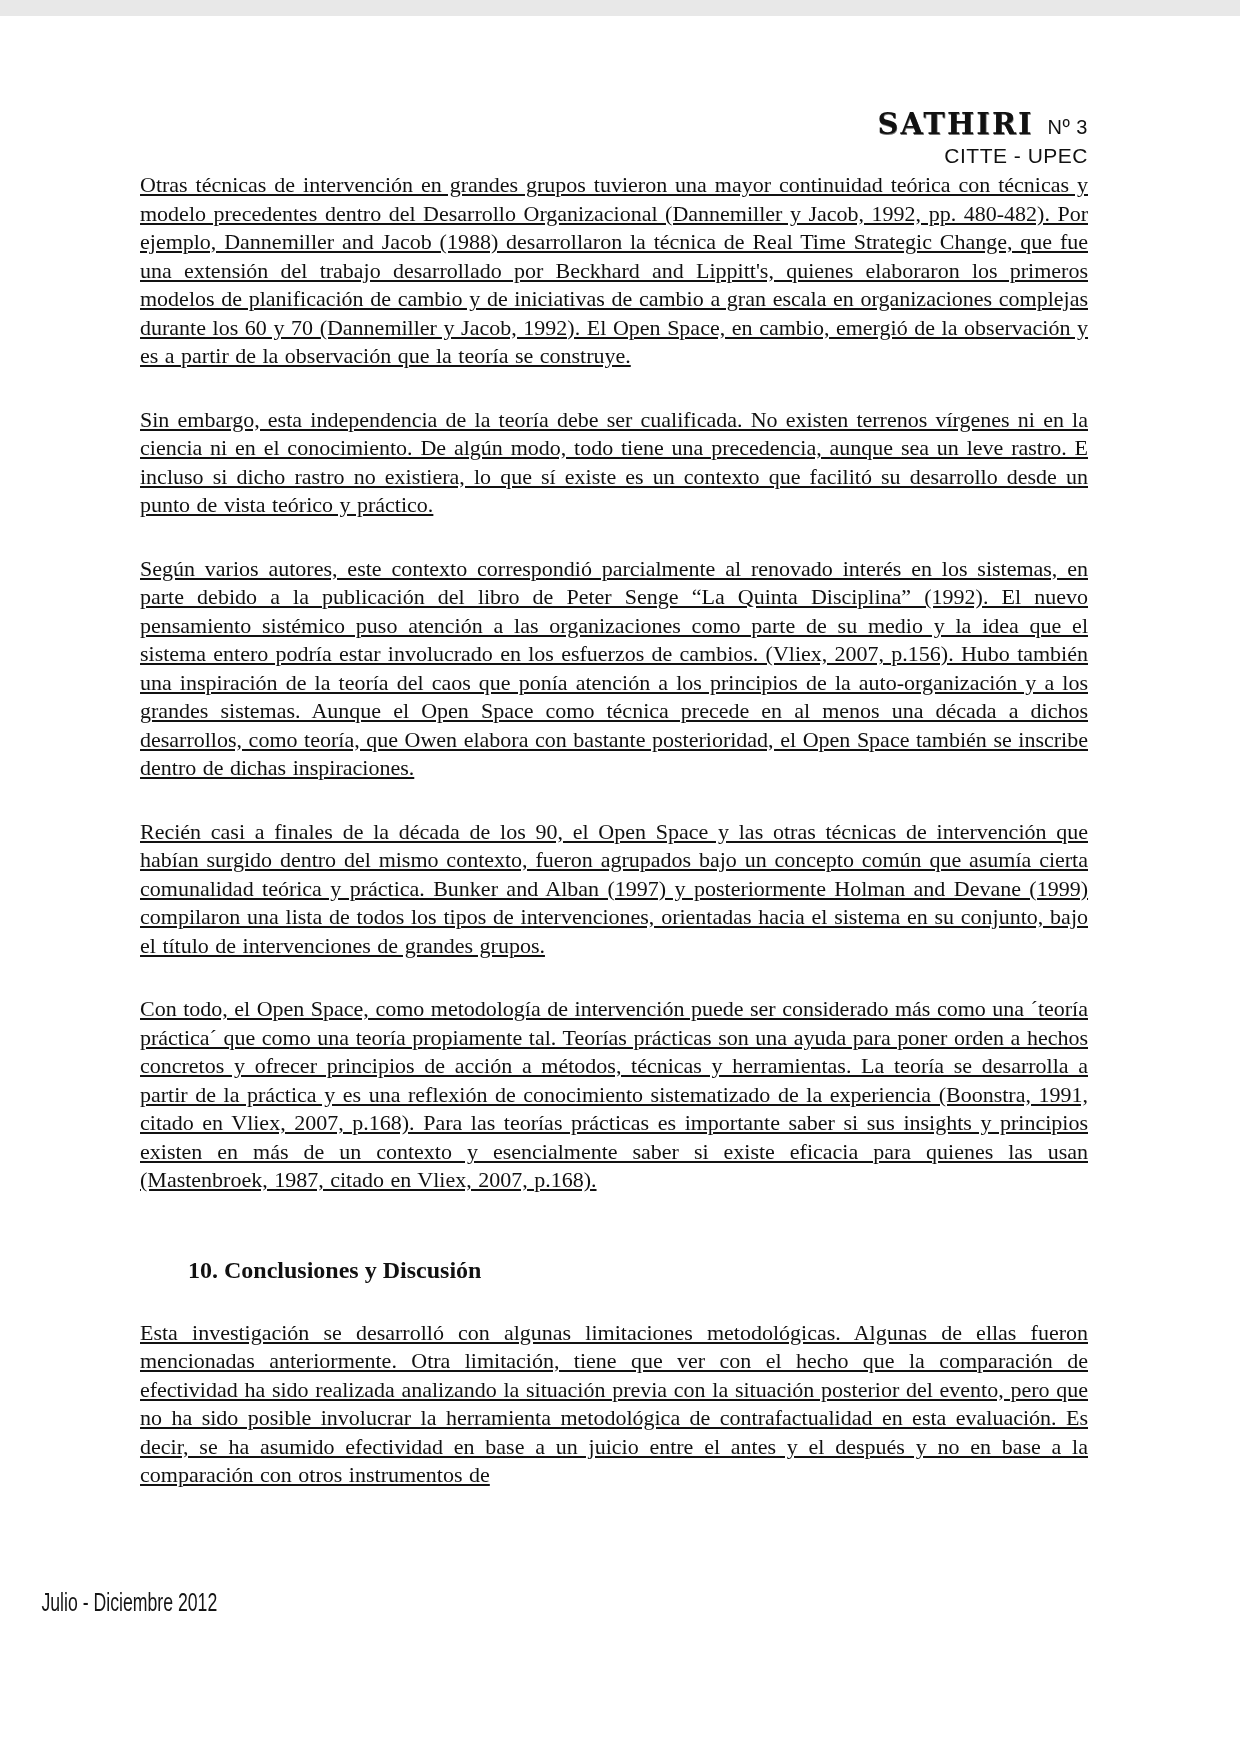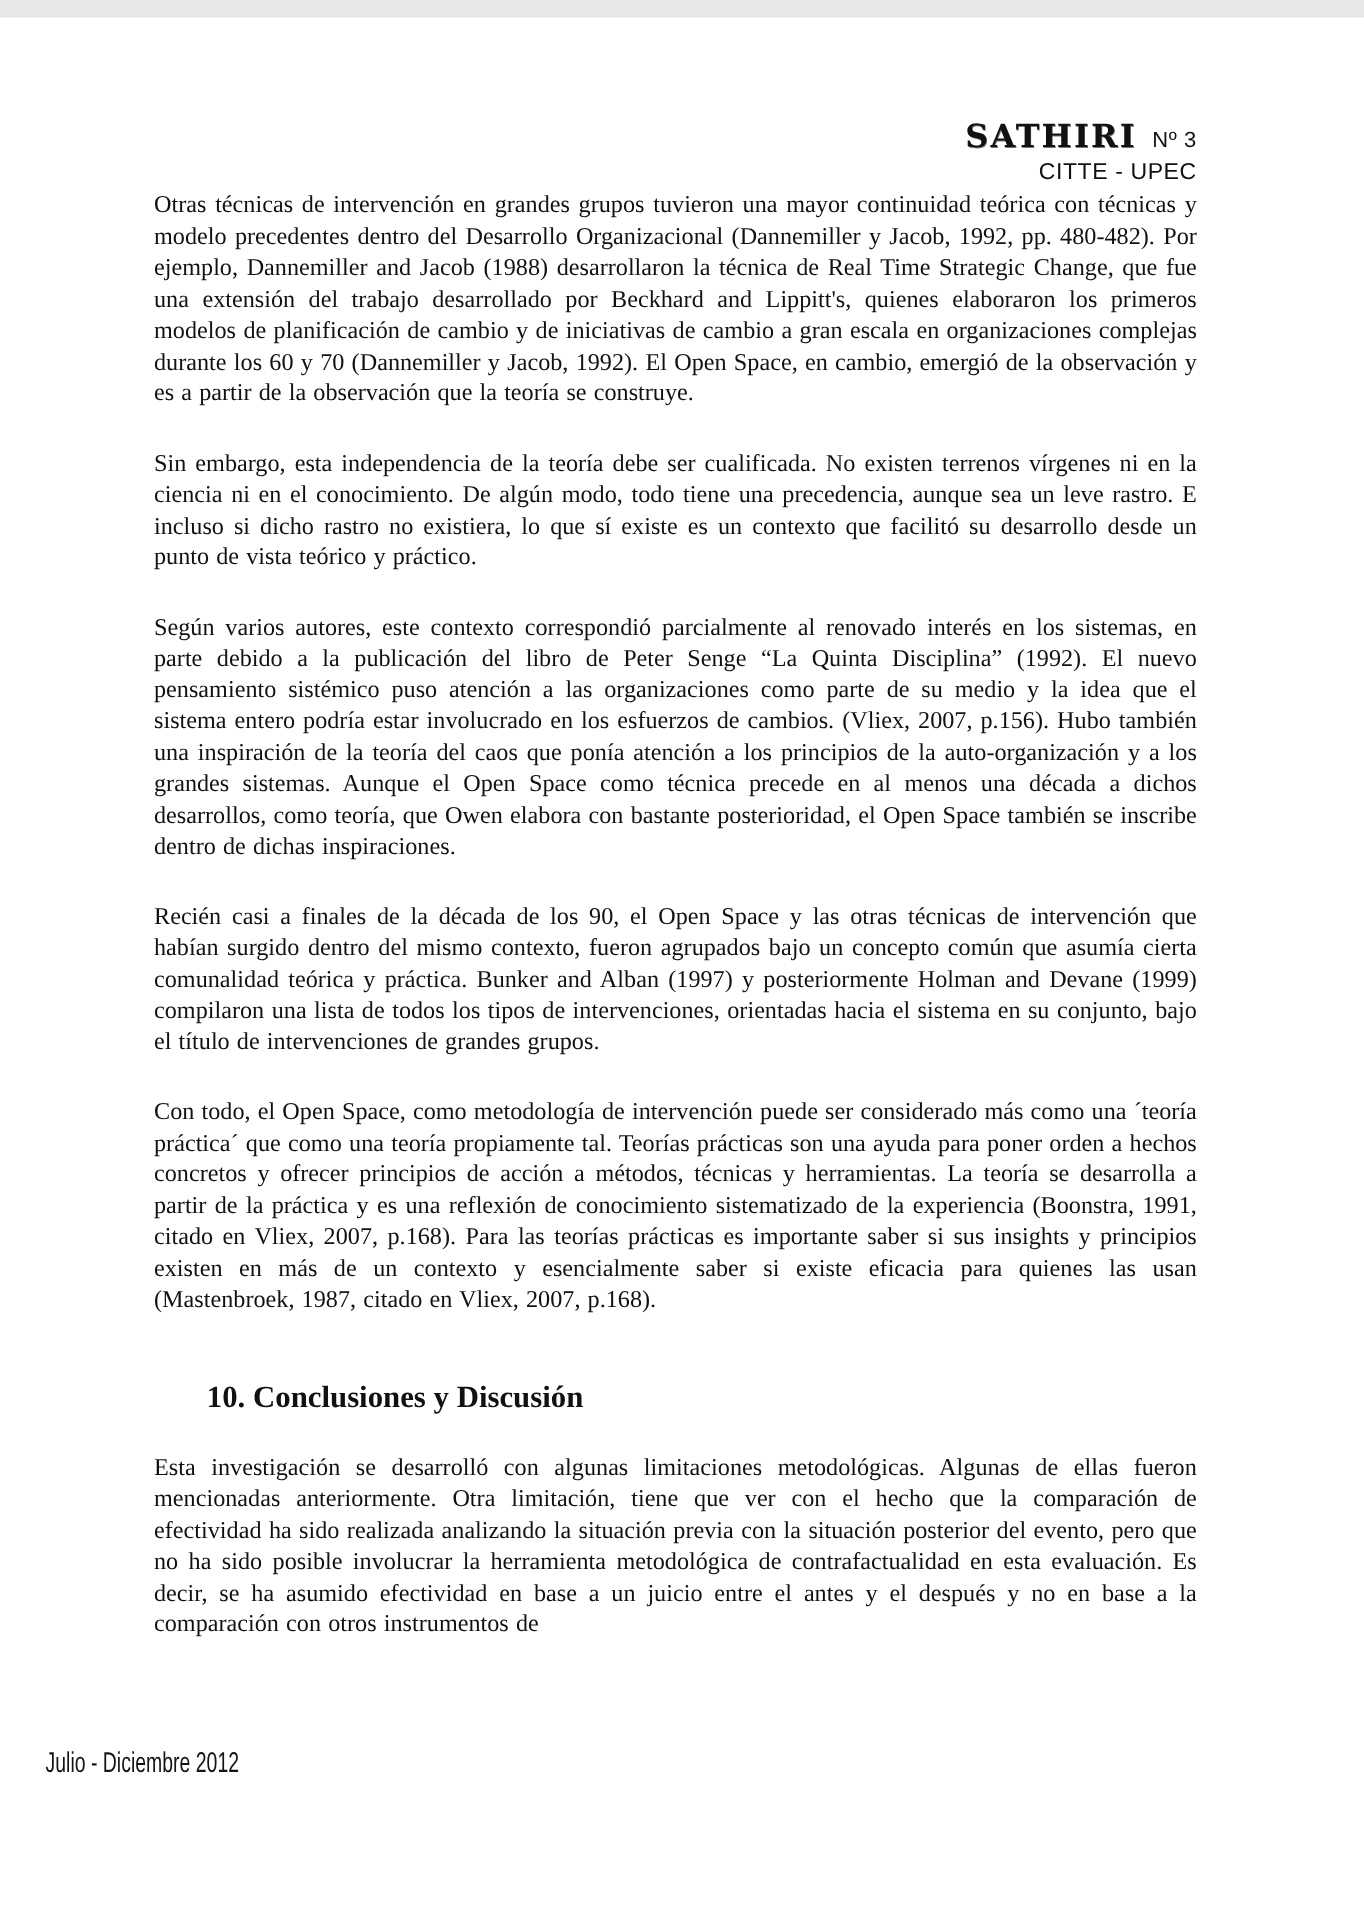--- a/index.html
+++ b/index.html
@@ -45,24 +45,25 @@
     line-height: 22px;
     letter-spacing: 0.5px;
   }
   .body-text p {
     font-family: "Liberation Serif", serif;
     font-size: 22px;
     line-height: 28.5px;
     text-align: justify;
     margin: 0 0 35px 0;
     word-spacing: 1px;
+    text-decoration: underline;
   }
   .section-heading {
     font-family: "Liberation Serif", serif;
-    font-size: 28px;
+    font-size: 24px;
     font-weight: bold;
     line-height: 30px;
     margin: 60px 0 34px 0;
     padding-left: 48px;
     text-align: left;
   }
   .page-footer {
     position: absolute;
     left: 0;
     top: 1572px;

